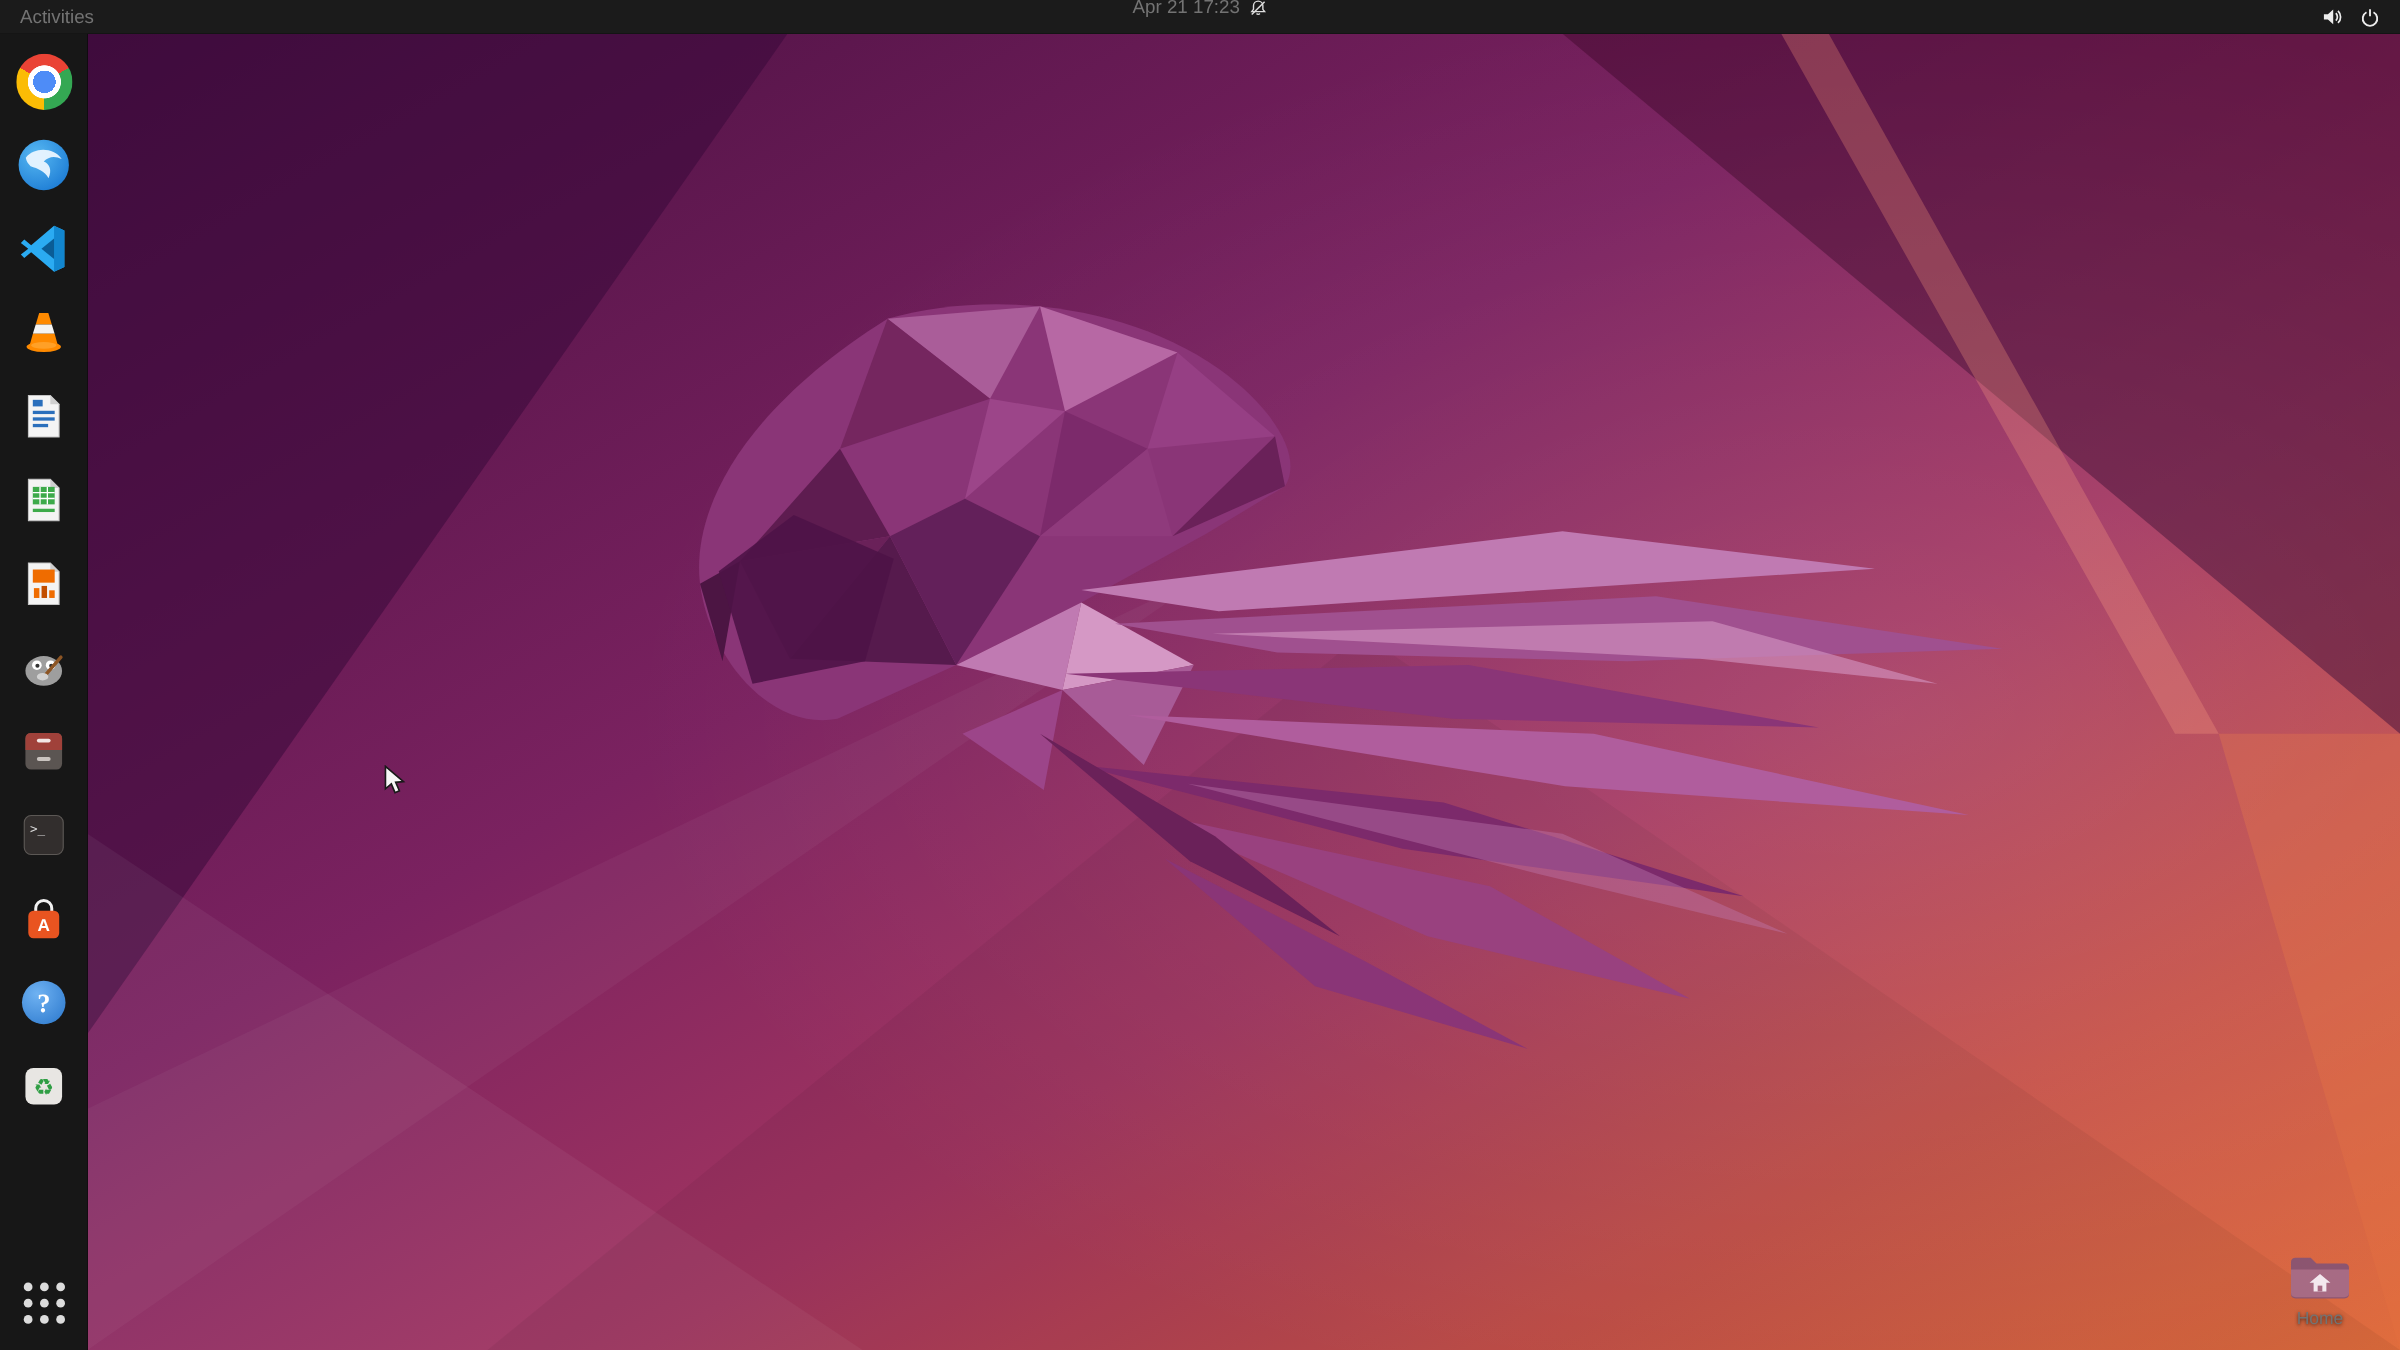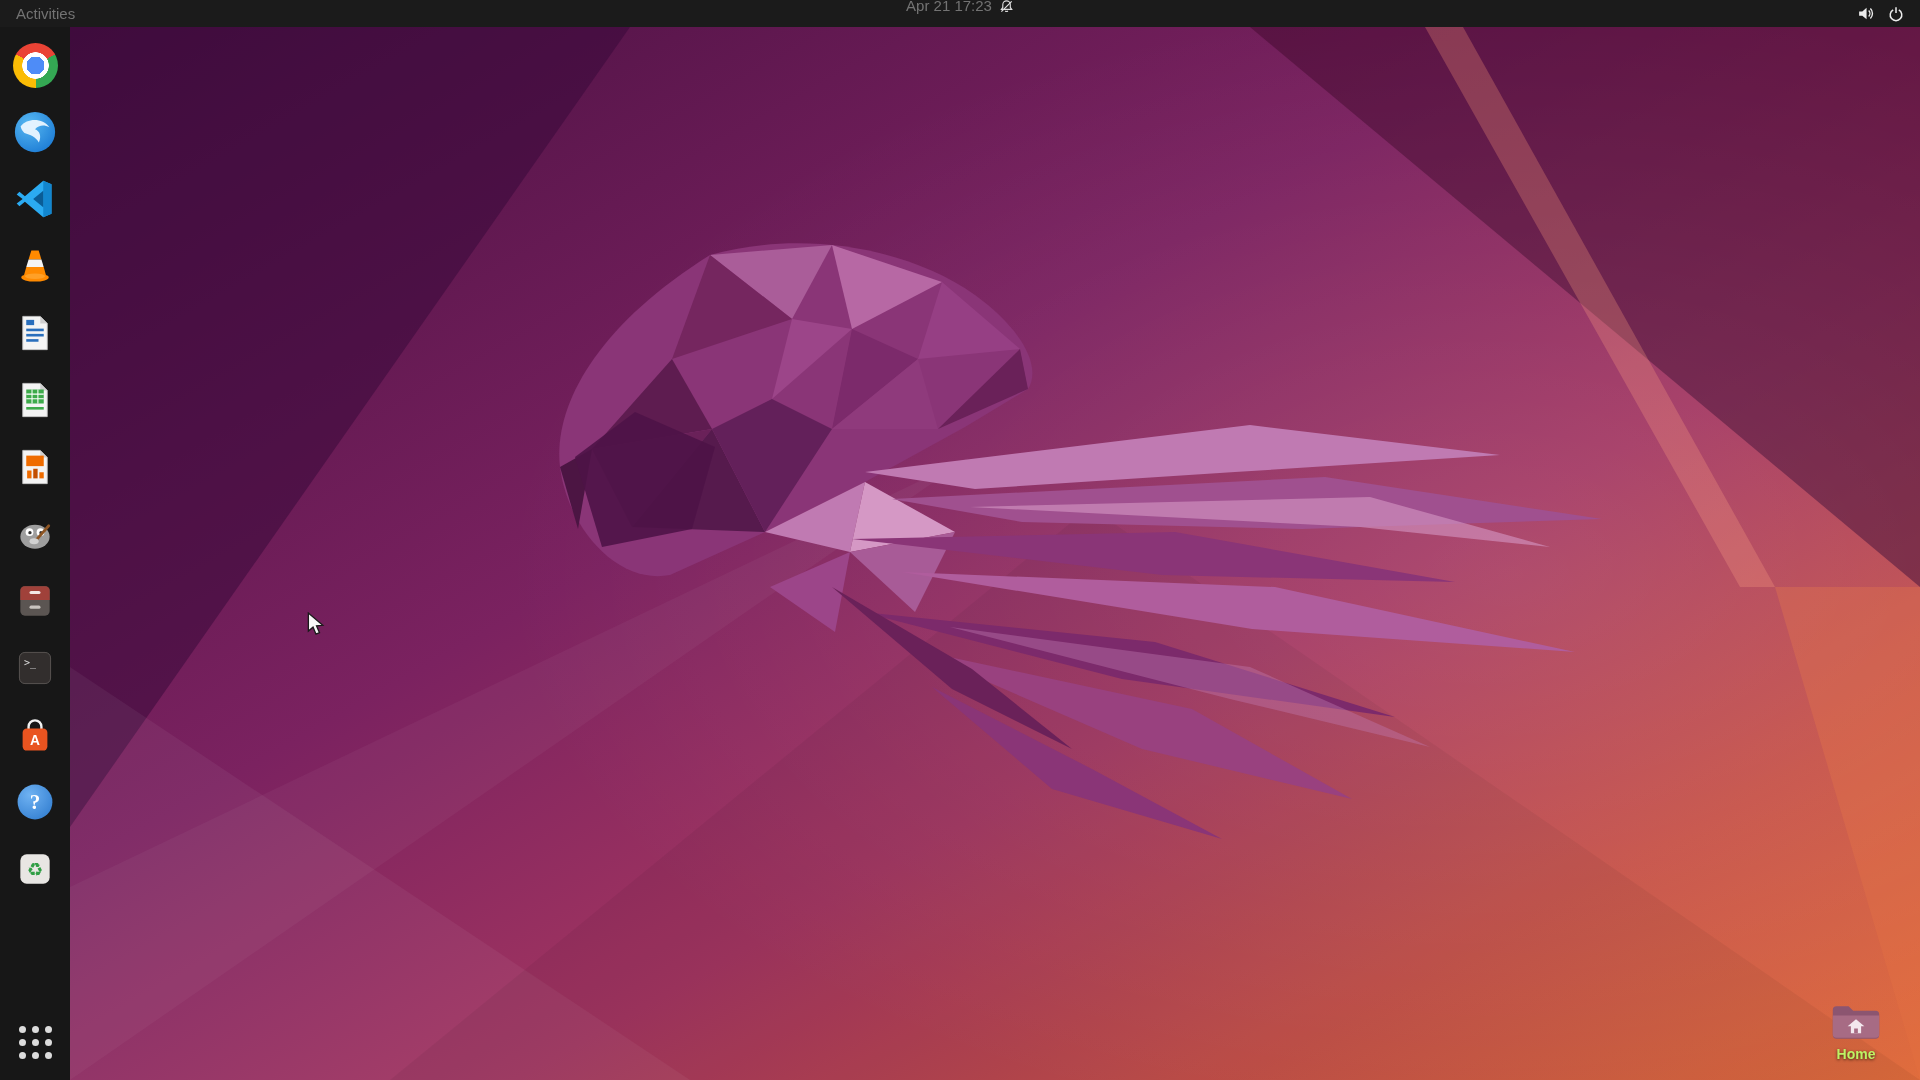--- a/index.html
+++ b/index.html
@@ -57,21 +57,21 @@
     position:absolute; top:27px; left:70px; right:0; bottom:0; overflow:hidden;
   }
   .wallpaper { position:absolute; inset:0; width:100%; height:100%; }
 
   .desktop-icon {
     position:absolute; right:22px; bottom:18px; width:84px;
     display:flex; flex-direction:column; align-items:center; gap:2px;
     cursor:pointer;
   }
   .desktop-icon .label {
-    color:#bef264; font-size:14px; text-shadow:0 1px 3px rgba(0,0,0,0.7);font-weight:bold;
+    color:#737373; font-size:14px; text-shadow:0 1px 3px rgba(0,0,0,0.7);
   }
 
   .cursor { position:absolute; left:236px; top:585px; z-index:60; pointer-events:none; }
 </style>
 </head>
 <body>
 
 <div class="topbar">
   <div class="activities">Activities</div>
 

